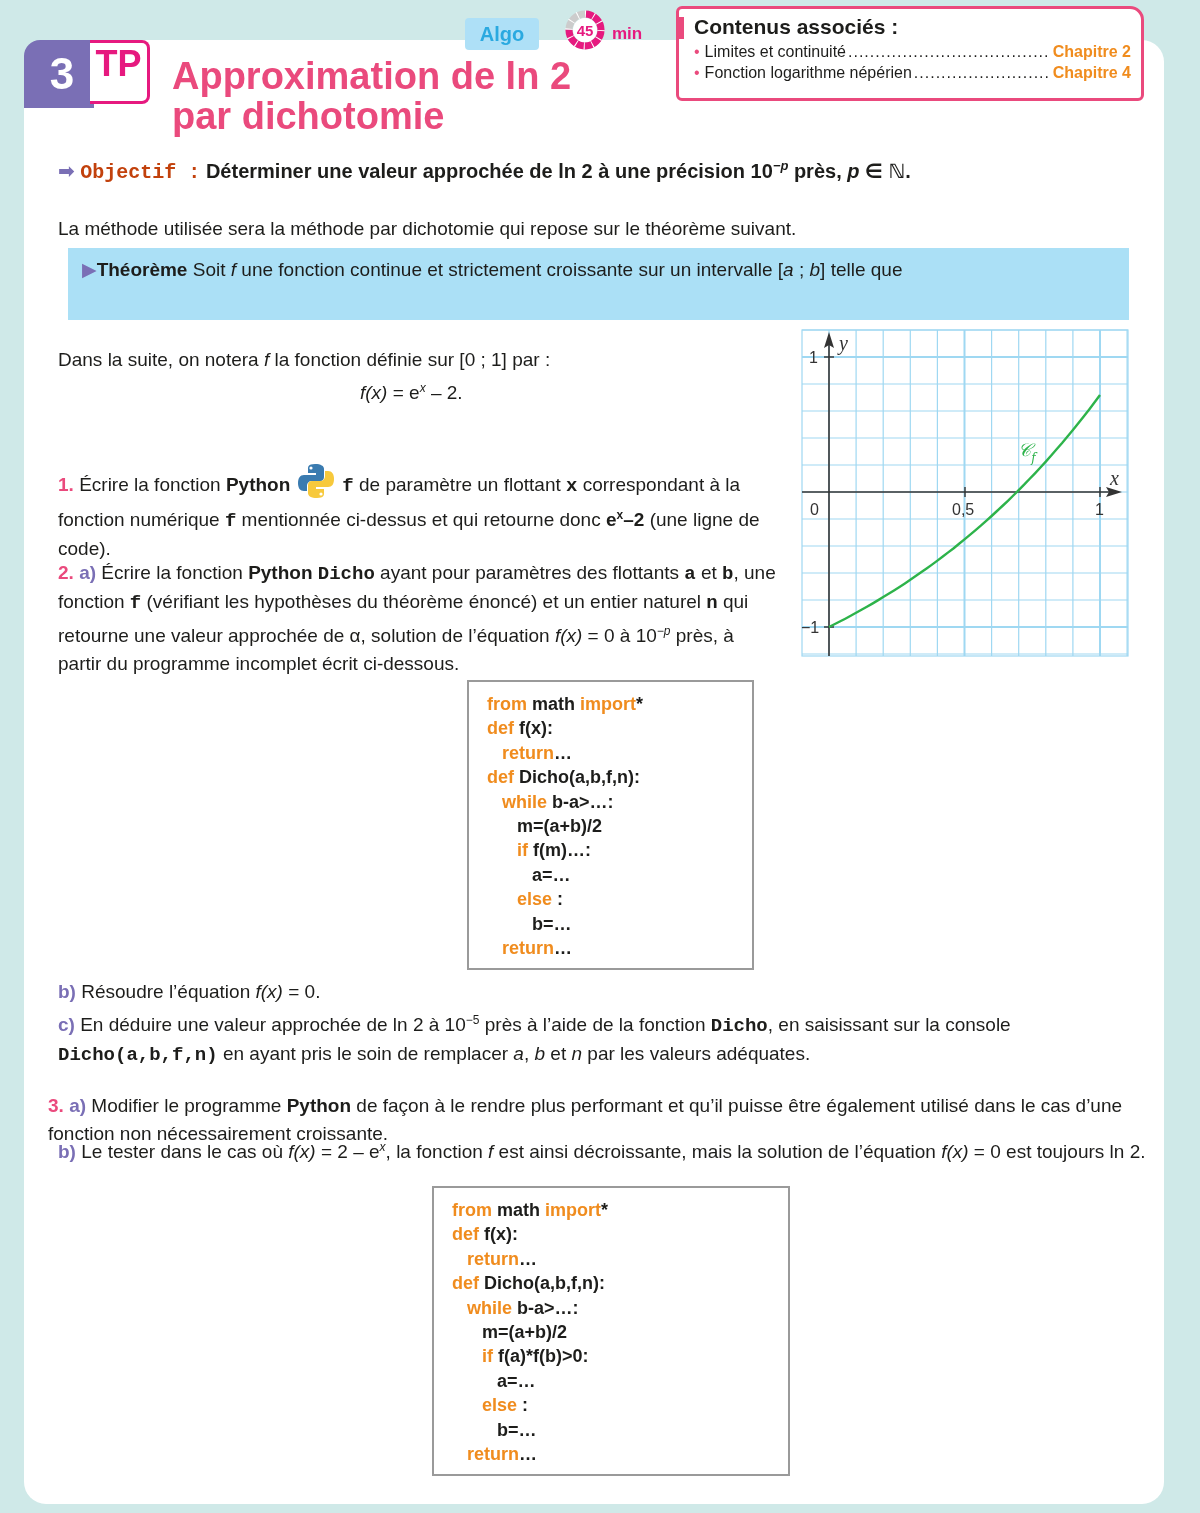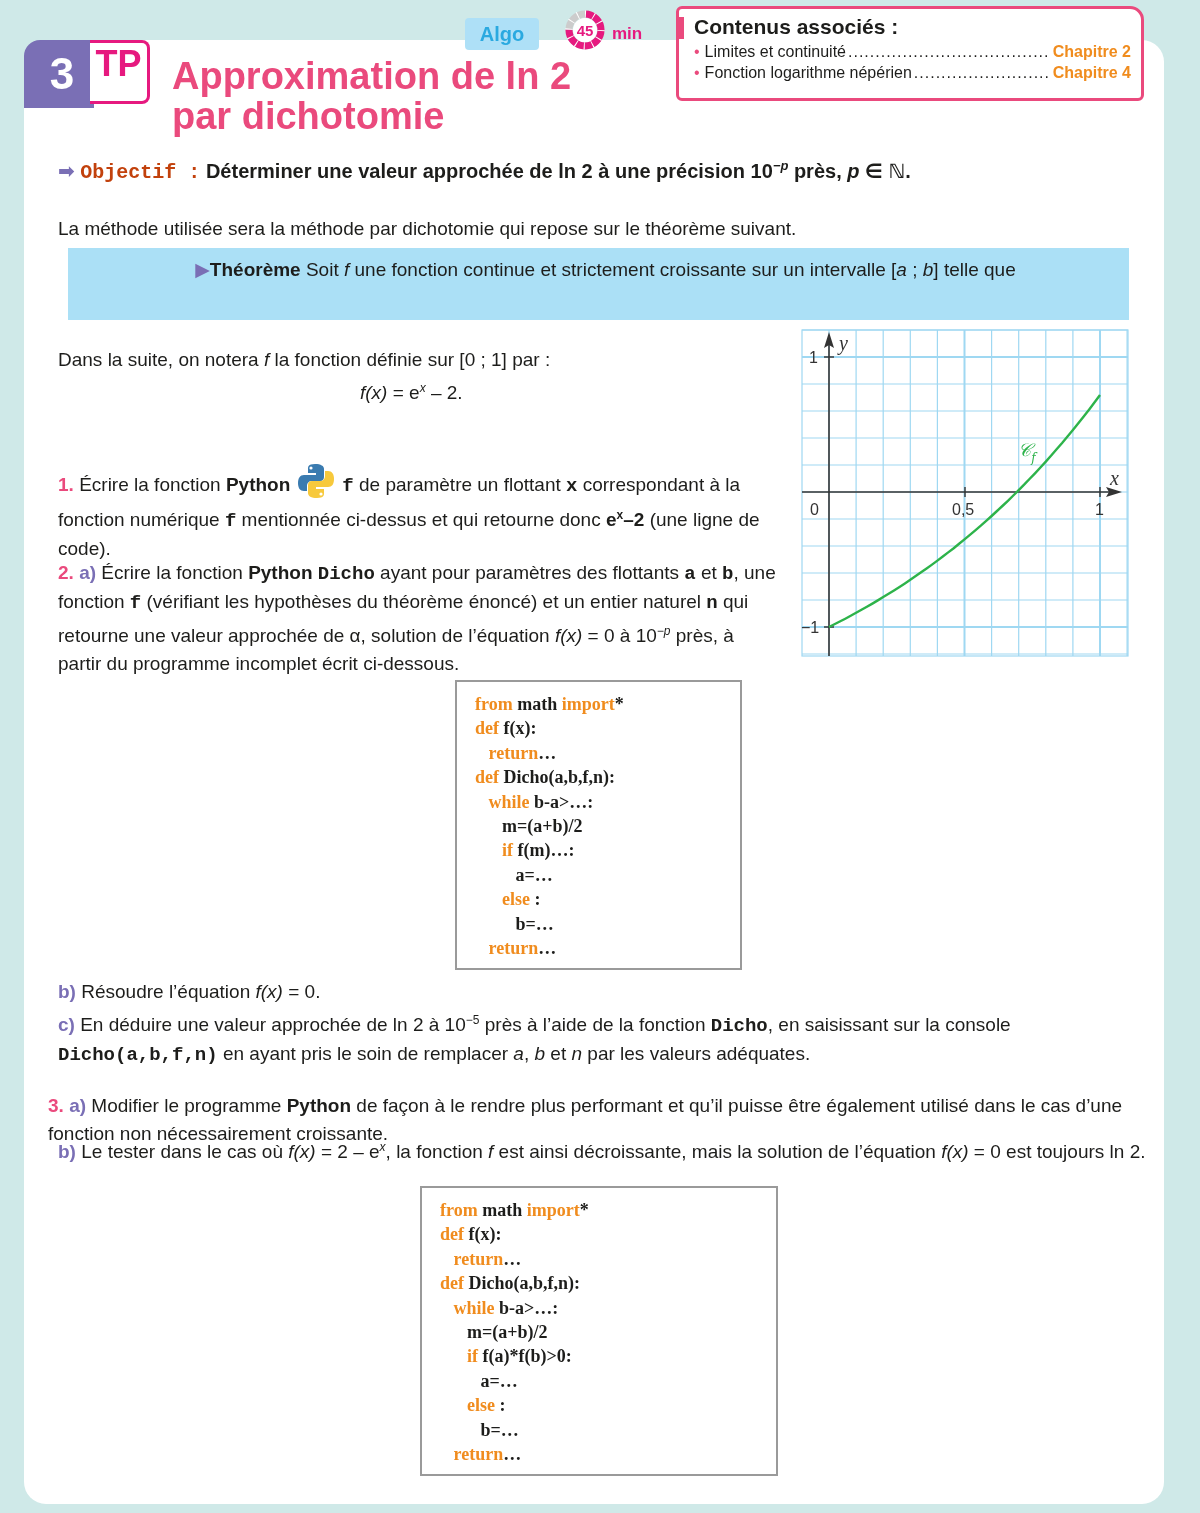--- a/index.html
+++ b/index.html
@@ -64,38 +64,38 @@
   }
   .objective .arrow { color: #7a6fb5; }
   .objective .lbl { color: #c2410c; font-family: Liberation Mono, monospace; }
 
   .para { font-size: 19px; line-height: 28px; }
   .intro { left: 58px; top: 215px; }
 
   .theorem {
     left: 68px; top: 248px; width: 1061px; height: 72px;
     background: #abe0f6; padding: 8px 0 0 14px;
-    font-size: 19px; line-height: 28px; text-align: center;
+    font-size: 19px; line-height: 28px;
   }
   .theorem .tri { color: #7a6fb5; }
 
   .def-line { left: 58px; top: 346px; }
   .formula { left: 360px; top: 374px; }
 
   .q1 { left: 58px; top: 461px; width: 720px; }
   .q2 { left: 58px; top: 559px; width: 720px; }
   .qnum { color: #ea4a7d; font-weight: bold; }
   .qsub { color: #7a6fb5; font-weight: bold; }
   .mono { font-family: "Liberation Mono", "DejaVu Sans Mono", monospace; font-weight: bold; }
   .py-icon { display: inline-block; width: 40px; height: 40px; vertical-align: -10px; margin: 0 6px; }
 
   .code-box {
     background: #fff; border: 2px solid #9a9a9a;
-    font-family: Liberation Serif, serif; font-weight: bold;
-    font-size: 18px; line-height: 24.4px; padding: 10px 12px 0 18px; white-space: pre;
+    font-family: Liberation Sans, sans-serif; font-weight: bold;
+    font-size: 18px; line-height: 24.4px; padding: 10px 12px 0 18px; white-space: pre; margin-left: 12px;
   }
   .code1 { left: 455px; top: 680px; width: 287px; height: 290px; }
   .code2 { left: 420px; top: 1186px; width: 358px; height: 290px; }
   .kw { color: #f08c1e; }
   .tx { color: #1d1d1b; }
 
   .qb { left: 58px; top: 978px; }
   .qc { left: 58px; top: 1006px; width: 1090px; }
   .q3a { left: 48px; top: 1076px; width: 1090px; margin-top: 16px; }
   .q3b { left: 58px; top: 1133px; width: 1090px; }

